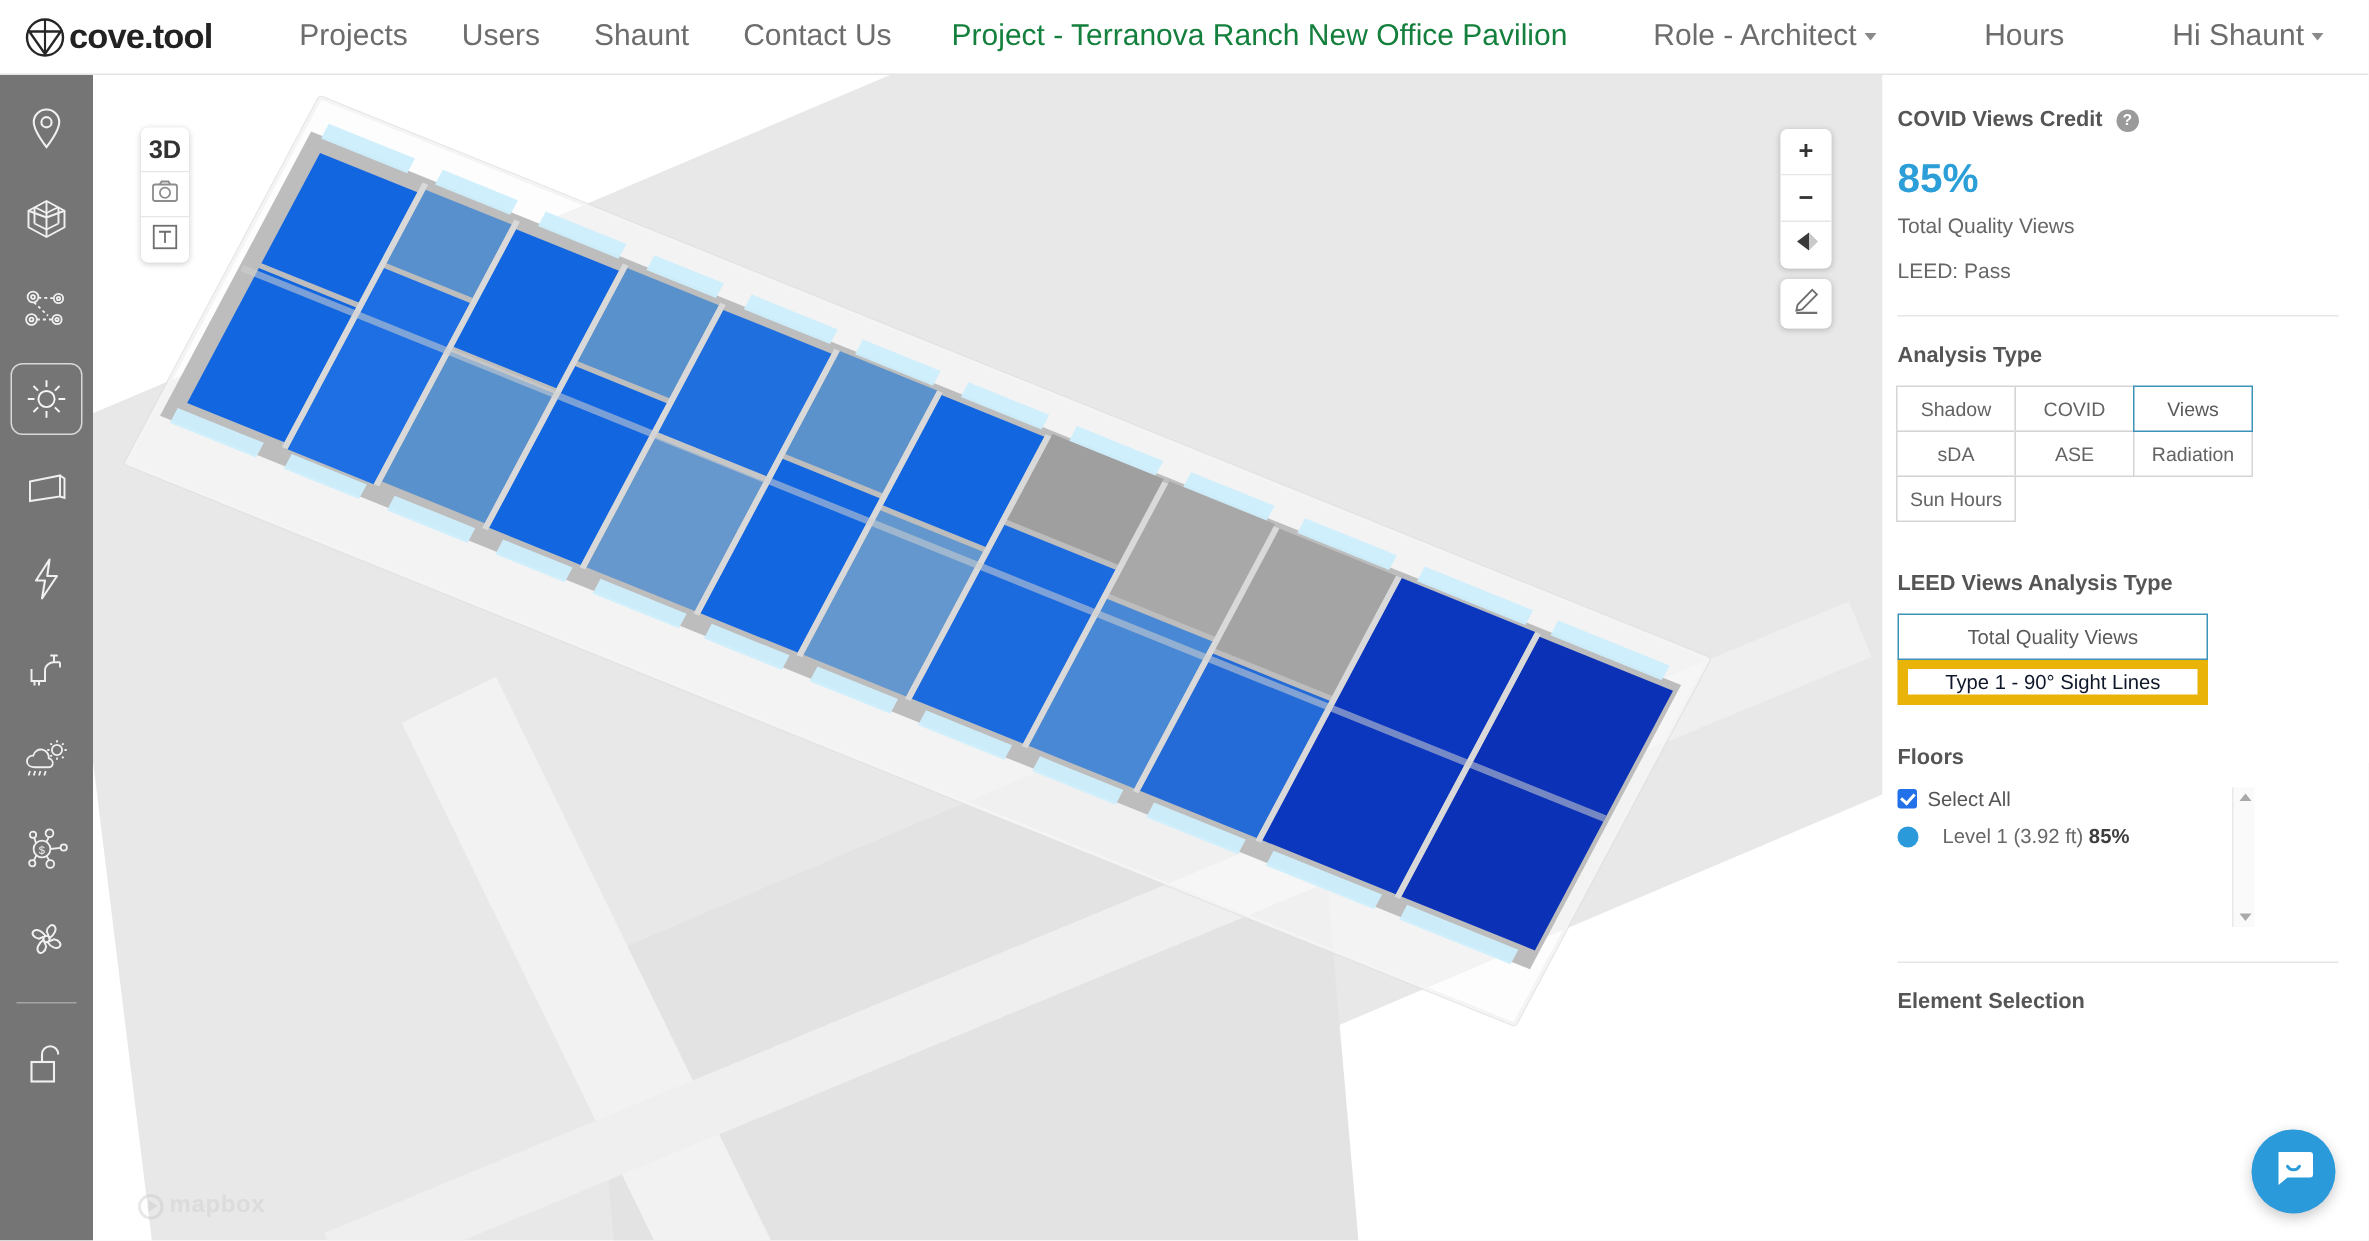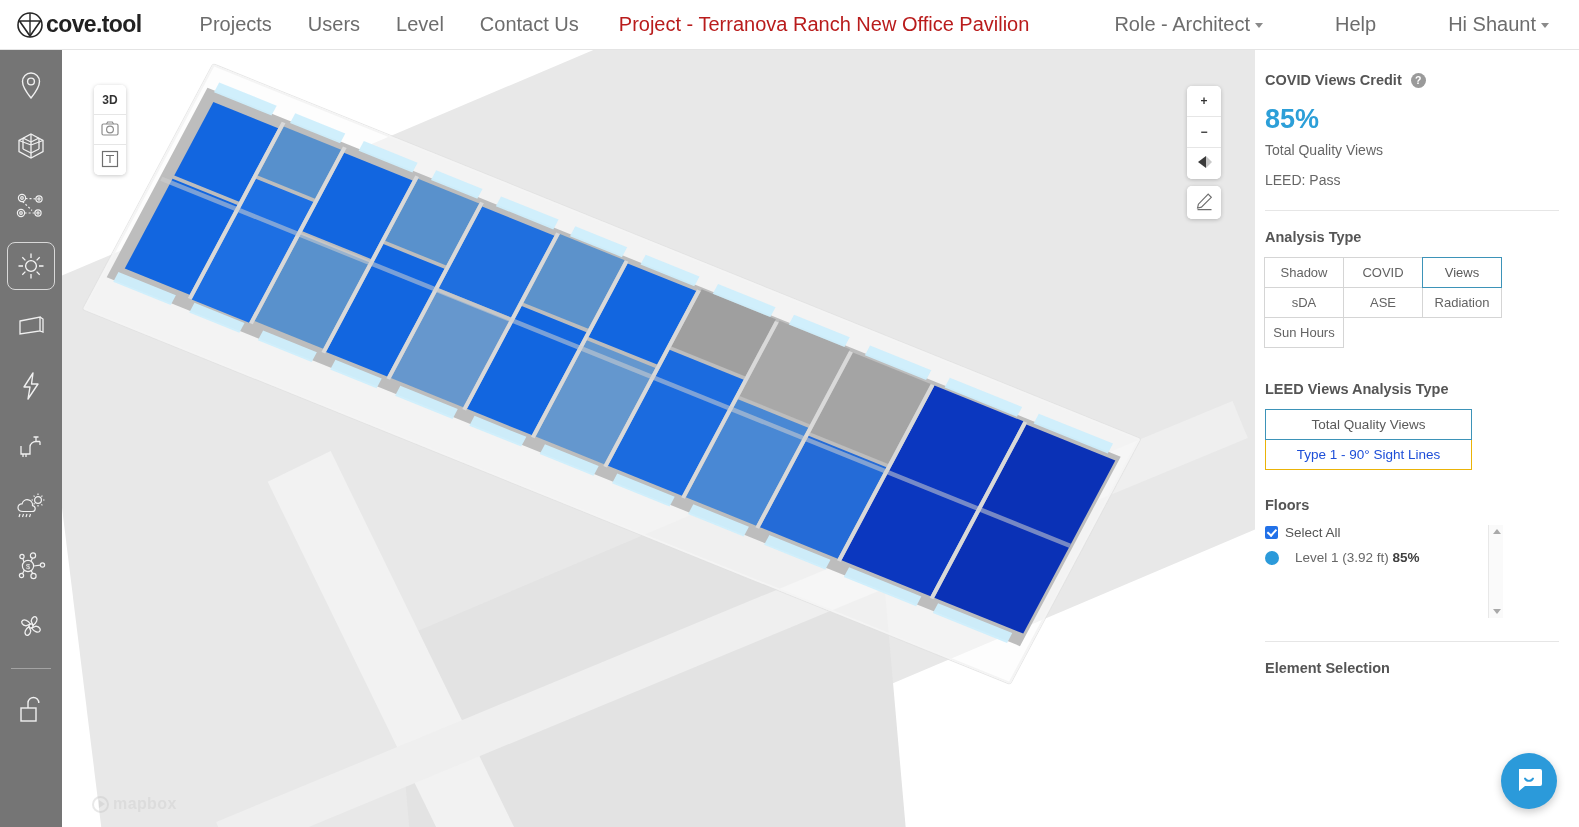--- a/index.html
+++ b/index.html
@@ -20,21 +20,21 @@
   .logo-mark { width: 28px; height: 28px; flex: 0 0 28px; }
   .logo-text {
     font-size: 23px; font-weight: bold; color: #222; letter-spacing: -0.6px;
     margin-left: 2px;
   }
   .nav-links { display: flex; align-items: center; margin-left: 40px; }
   .nav-link {
     font-size: 20px; color: #6d6d6d; padding: 0 18px; cursor: pointer;
     white-space: nowrap;
   }
-  .nav-link.project { color: #b91c1c; padding-left: 22px; }
+  .nav-link.project { color: #15803d; padding-left: 22px; }
   .nav-right { margin-left: auto; display: flex; align-items: center; margin-right: 14px; gap: 40px; }
   .nav-right .nav-link { padding: 0 16px; }
   .caret {
     display: inline-block; width: 0; height: 0; margin-left: 5px;
     border-left: 4px solid transparent; border-right: 4px solid transparent;
     border-top: 5px solid #8a8a8a; vertical-align: middle;
   }
   .refer-btn {
     background: #2fa3dd; color: #fff; border: none; border-radius: 20px;
     font-size: 13px; font-weight: bold; letter-spacing: 0.4px;
@@ -120,21 +120,21 @@
   }
 
   
   .vp-stack {
     position: absolute; background: #ffffff; border-radius: 5px;
     box-shadow: 0 1px 4px rgba(0,0,0,0.22); overflow: hidden; z-index: 12;
   }
   .vp-btn {
     width: 32px; height: 30px; display: flex; align-items: center;
     justify-content: center; cursor: pointer; border-bottom: 1px solid #e6e6e6;
-    font-size: 12px; font-weight: bold; color: #333;
+    font-size: 17px; font-weight: bold; color: #333;
     font-family: "Liberation Sans", sans-serif; background: #fff;
   }
   .vp-btn:last-child { border-bottom: none; }
   .vp-tl { left: 32px; top: 35px; }
   .vp-tr { right: 34px; top: 36px; }
   .vp-tr .vp-btn { width: 34px; height: 31px; }
   .vp-pencil { right: 34px; top: 136px; }
   .vp-pencil .vp-btn { width: 34px; height: 33px; }
 
   
@@ -167,22 +167,22 @@
   .gbtn {
     width: 80px; height: 31px; border: 1px solid #d5d5d5; background: #fff;
     font-size: 13px; color: #636363; cursor: pointer; margin: 0 0 -1px -1px;
     display: flex; align-items: center; justify-content: center;
     font-family: "Liberation Sans", sans-serif; position: relative;
   }
   .gbtn.sel { border: 1px solid #3d93b8; color: #5a5a5a; z-index: 2; }
 
   .stack-list { width: 207px; }
   .sbtn {
-    width: 207px; height: 31px; border: 1px solid #eab308; background: #fff;
-    font-size: 13.5px; color: #1d4ed8; cursor: pointer; margin-bottom: -1px;
+    width: 207px; height: 31px; border: 7px solid #eab308; background: #fff;
+    font-size: 13.5px; color: #0f172a; cursor: pointer; margin-bottom: -1px;
     display: flex; align-items: center; justify-content: center;
     font-family: "Liberation Sans", sans-serif; position: relative;
   }
   .sbtn.sel { border: 1px solid #3d93b8; color: #5a5a5a; z-index: 2; }
 
   .floors-wrap { position: relative; }
   .chk-row { display: flex; align-items: center; margin-bottom: 10px; }
   .chkbox {
     width: 13px; height: 13px; background: #2271e8; border-radius: 2px;
     margin-right: 7px; position: relative; cursor: pointer; flex: 0 0 13px;
@@ -232,30 +232,30 @@
           <path d="M3.5 10 L24.5 10 L14 25 Z" fill="none" stroke="#262626" stroke-width="1.6"></path>
           <path d="M14 2 L14 25" stroke="#262626" stroke-width="1.4"></path>
         </svg>
       </span>
       <span class="logo-text">cove.tool</span>
     </div>
 
     <div class="nav-links">
       <span class="nav-link">Projects</span>
       <span class="nav-link">Users</span>
-      <span class="nav-link">Level</span>
+      <span class="nav-link">Shaunt</span>
       <span class="nav-link">Contact Us</span>
       <span class="nav-link project">Project - Terranova Ranch New Office Pavilion</span>
     </div>
 
     <div class="nav-right">
       <span class="nav-link">
         <span>Role - Architect</span><i class="caret"></i>
       </span>
-      <span class="nav-link">Help</span>
+      <span class="nav-link">Hours</span>
       <span class="nav-link">
         <span>Hi Shaunt</span><i class="caret"></i>
       </span>
     </div>
   </div>
 
   <div class="sidebar">
     <div class="side-item">
       <span>
         <svg width="26" height="30" viewBox="0 0 26 30" fill="none" stroke="#f0f0f0" stroke-width="1.4">

